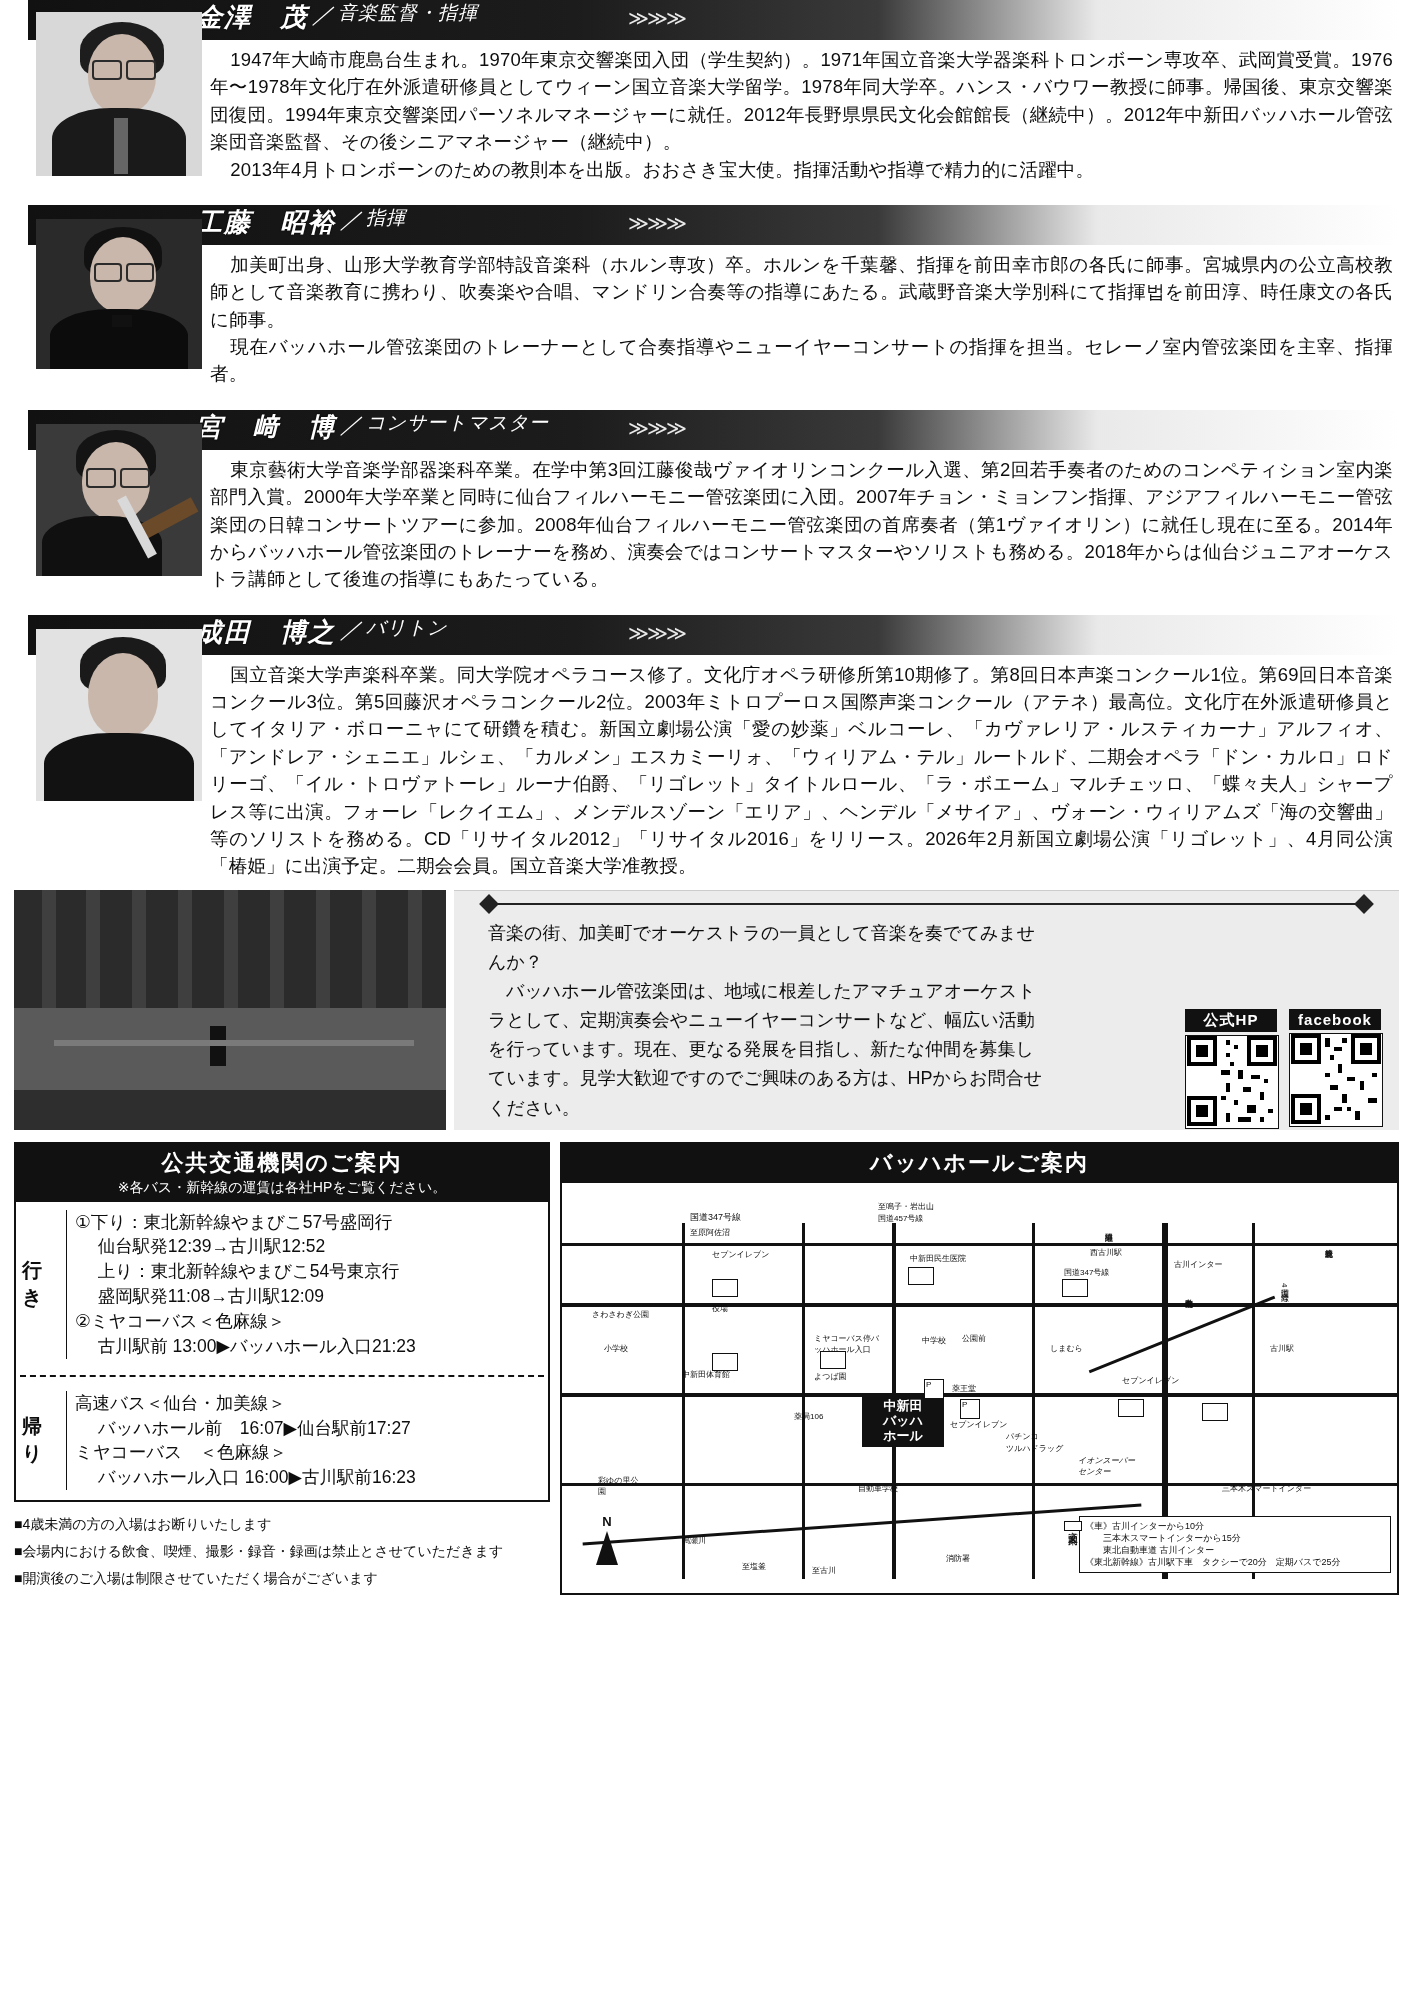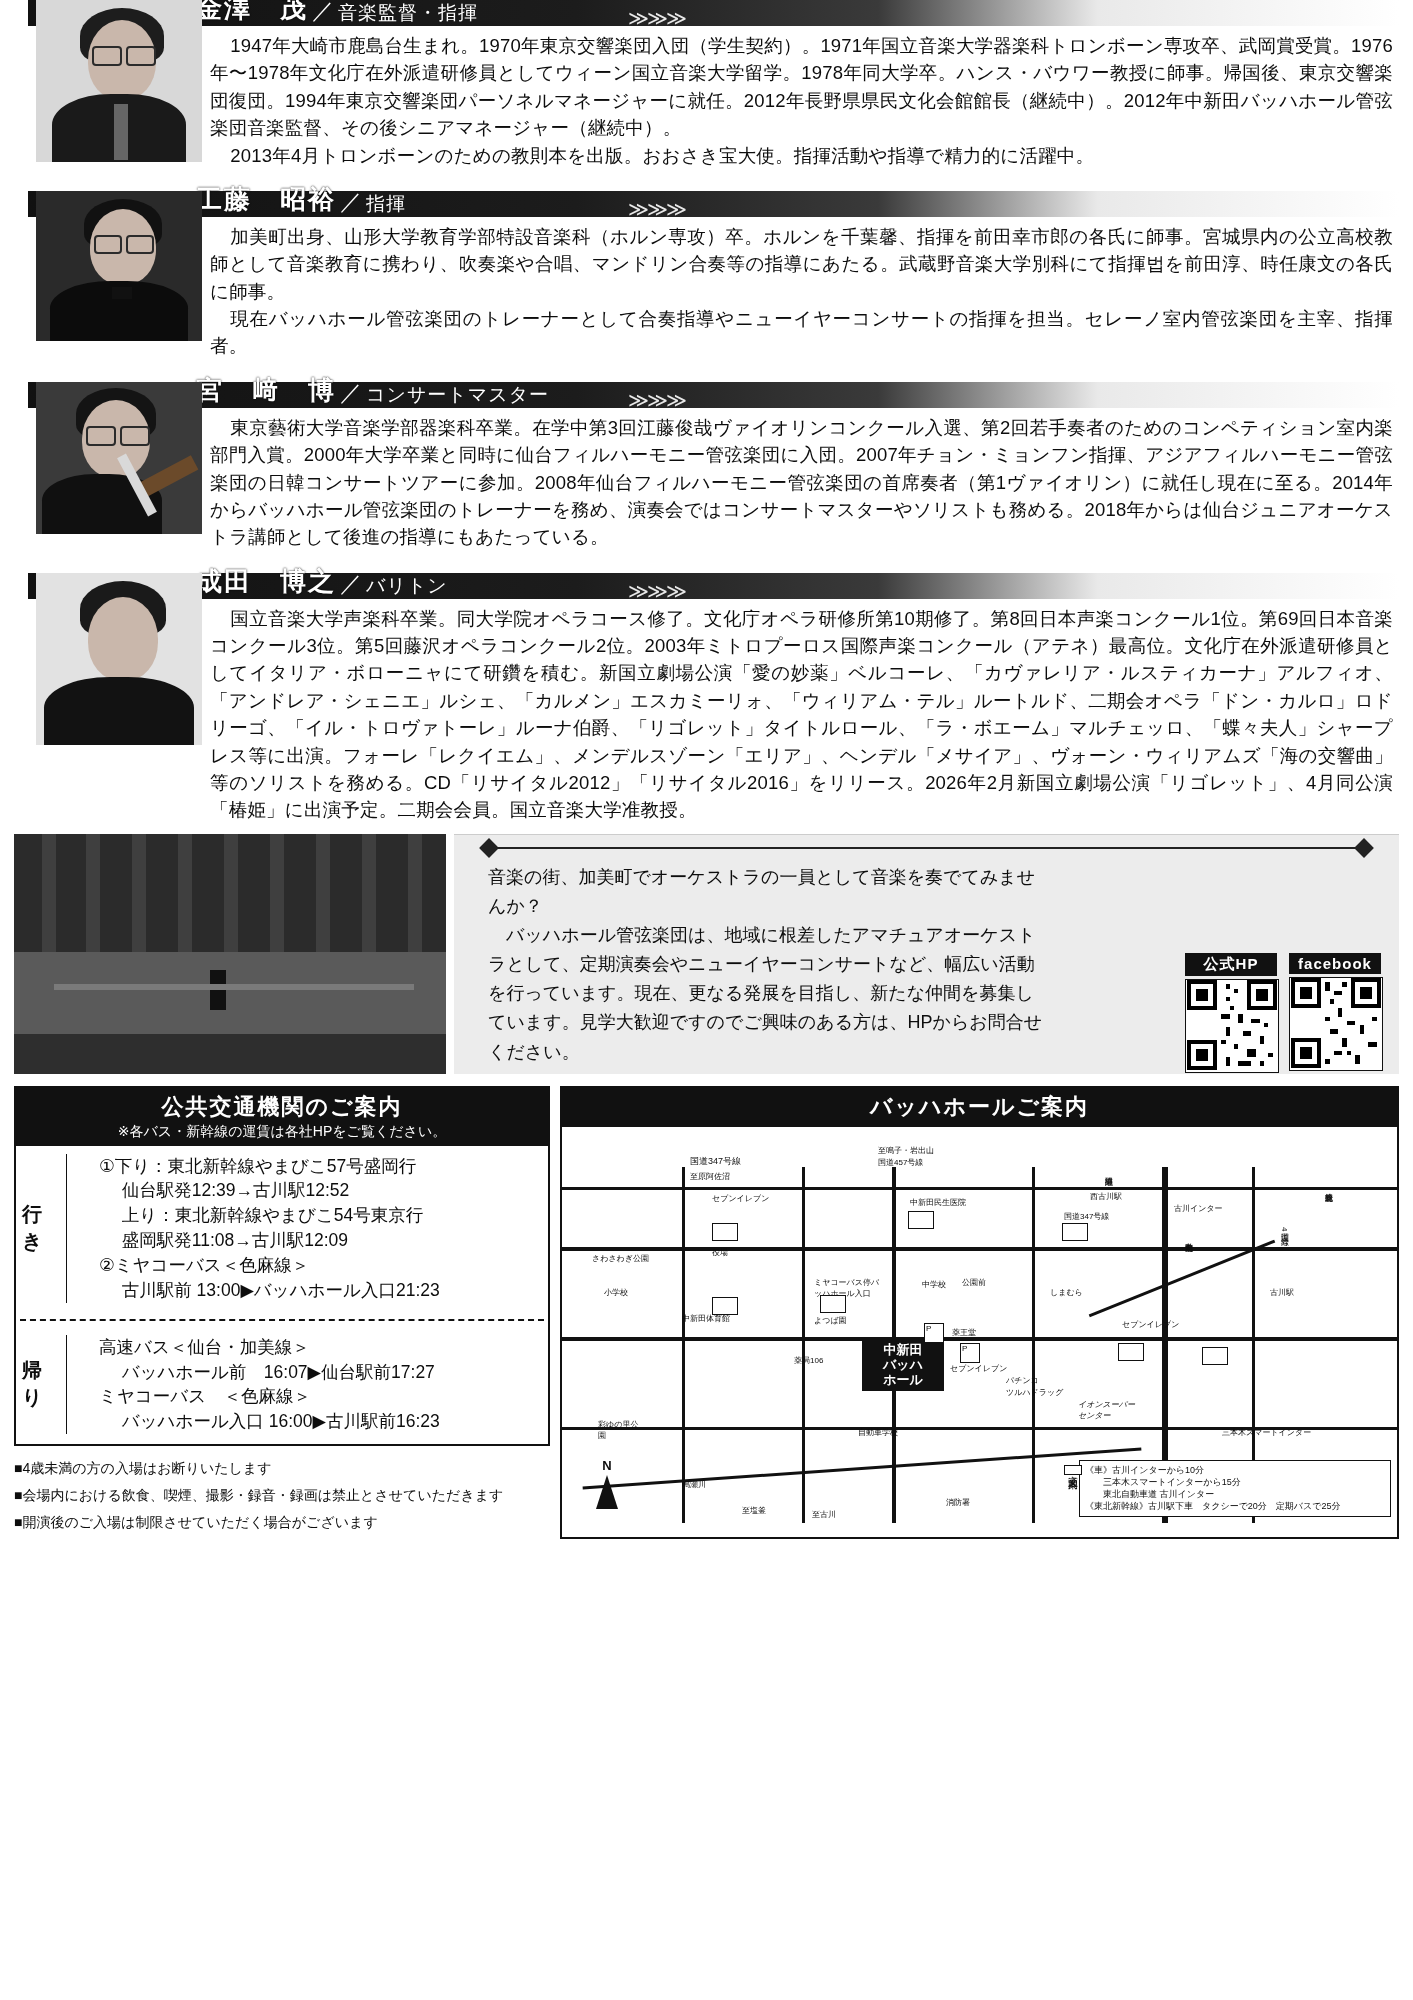--- a/index.html
+++ b/index.html
@@ -10,24 +10,25 @@
     color:#0d0d0d;
     position:relative;
     overflow:hidden;
   }
   .page{position:relative;width:1413px;height:2000px;}
 
   
   .profile{position:relative;margin:0 14px 0 14px;}
   .namebar{
     position:relative;
-    height:26px;
+    height:40px;
     background:linear-gradient(90deg,#111 0%,#1c1c1c 40%,#3a3a3a 62%,#e9e9e9 78%,#ffffff 100%);
-    display:flex;align-items:flex-end;
+    display:flex;align-items:flex-start;
     margin-left:14px;
+    font-style:italic;
   }
   .namebar .nm{
     color:#fff;font-size:26px;font-weight:bold;letter-spacing:2px;
     margin-left:168px;white-space:nowrap;
     text-shadow:0 0 2px #000;
   }
   .namebar .slash{color:#fff;font-size:22px;margin:0 4px;}
   .namebar .role{color:#fff;font-size:19px;letter-spacing:1px;}
   .namebar .flour{
     position:absolute;left:600px;top:6px;color:#fff;font-size:20px;opacity:.9;
@@ -110,21 +111,21 @@
   .boxhead .t{font-size:22px;font-weight:bold;letter-spacing:2px;}
   .boxhead .s{font-size:14px;display:block;margin-top:1px;}
   .transtable{display:flex;padding:8px 6px 10px 6px;}
   .tcol{
     width:44px;flex:0 0 44px;display:flex;flex-direction:column;align-items:center;
     justify-content:center;font-size:20px;font-weight:bold;letter-spacing:2px;
     border-right:1px solid #111;margin-right:8px;
   }
   .tcol span{display:block;}
   .trows{flex:1;font-size:17.5px;line-height:1.42;}
-  .trows .ln{white-space:nowrap;margin-left:24px;}
+  .trows .ln{white-space:nowrap;}
   .trows .ind{padding-left:1.3em;}
   .divider{border-top:2px dashed #111;margin:6px 4px;}
   .notes{margin-top:12px;font-size:14px;line-height:1.5;}
   .notes p{margin:0 0 6px 0;text-indent:0;}
   .mapbox{flex:1;margin-left:10px;border:2px solid #111;position:relative;}
   .maphead{background:#111;color:#fff;text-align:center;font-size:22px;font-weight:bold;padding:4px 0 5px 0;letter-spacing:2px;}
   .mapcanvas{position:relative;height:396px;background:#fff;overflow:hidden;}
   .road{position:absolute;background:#111;}
   .blk{position:absolute;border:1px solid #111;background:#fff;font-size:8px;line-height:1.1;padding:1px;}
   .mlabel{position:absolute;font-size:9px;white-space:nowrap;}

